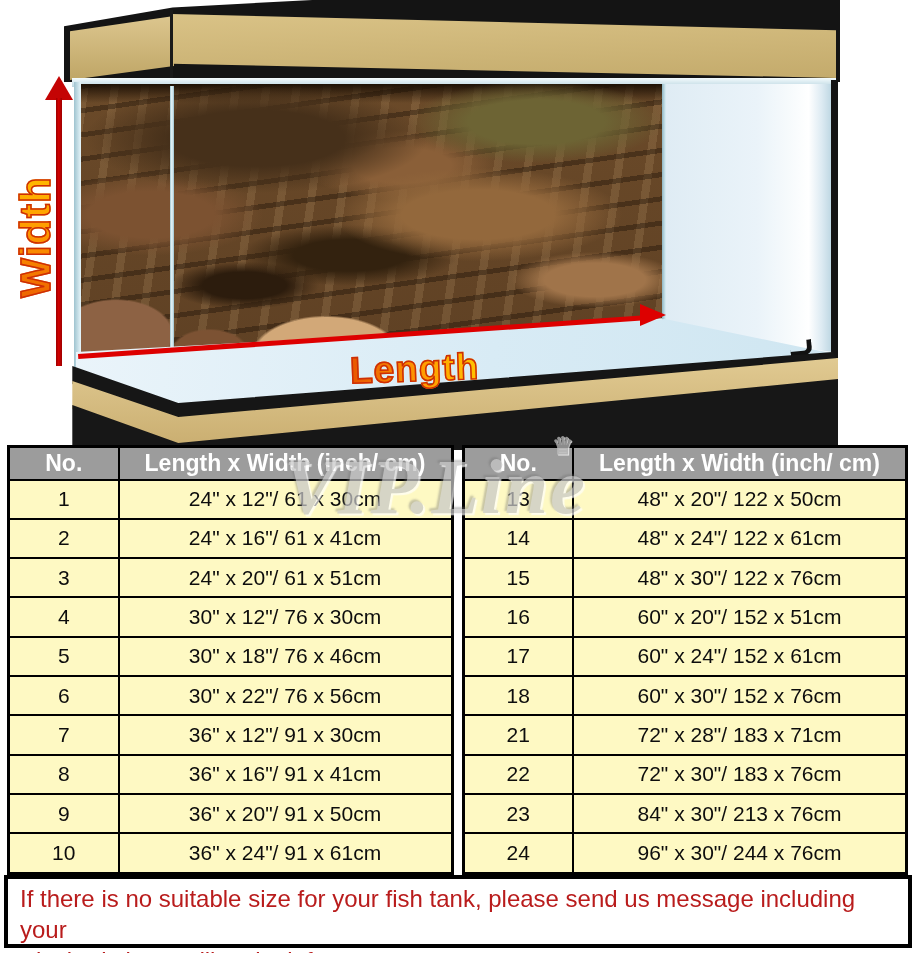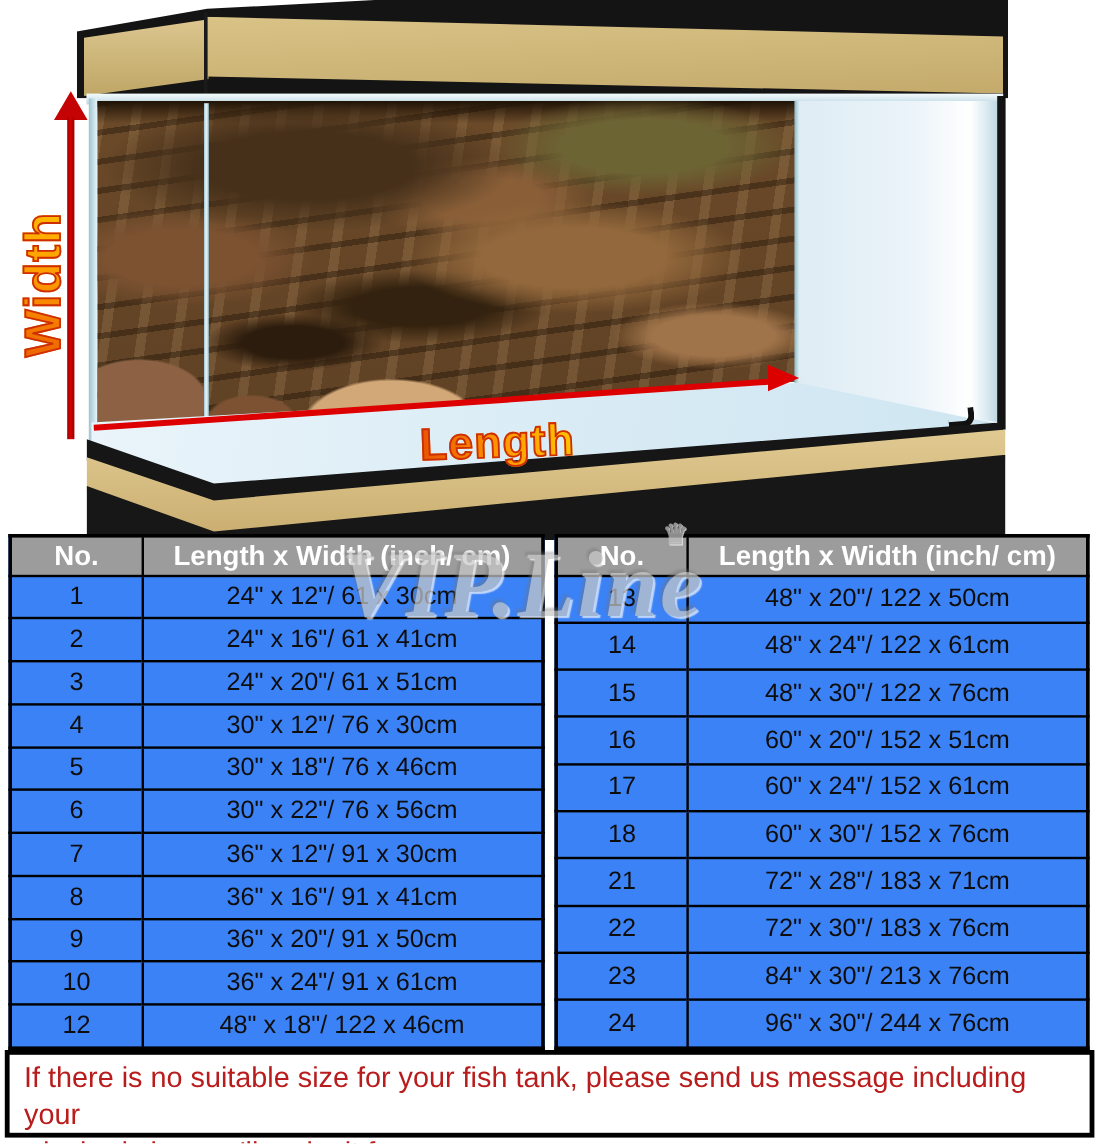--- a/index.html
+++ b/index.html
@@ -113,21 +113,21 @@
   }
   .length-line { position:absolute; left:78px; top:354px; width:572px; height:5px;
     background:#dd0000; transform:rotate(-3.9deg); transform-origin:left top; }
   .length-head { position:absolute; left:640px; top:304px; width:0; height:0;
     border-top:11px solid transparent; border-bottom:11px solid transparent; border-left:26px solid #dd0000; }
   .length-label { position:absolute; left:350px; top:348px; font-size:37px; transform:rotate(-2deg); }
 
   
   .tables { position:absolute; left:7px; top:445px; width:901px; height:430px; display:flex; gap:8px; z-index:2; }
   table.size-table {
-    border-collapse:collapse; table-layout:fixed; background:#3b82f6;
+    border-collapse:collapse; table-layout:fixed; background:#fef9c3;
     width:487px; height:430px; border:3px solid #000;padding-left:16px;
   }
   table.size-table col.col-no { width:110px; }
   table.size-table th {
     background:#9c9c9c; color:#ffffff; font-size:23px; font-weight:bold;
     border:2px solid #000; height:33px; padding:0; text-align:center;
   }
   table.size-table td {
     font-size:21px; color:#0d0d0d; text-align:center; padding:0;
     border-top:2px solid #000;
@@ -237,24 +237,20 @@
             <td>36" x 16"/ 91 x 41cm</td>
           </tr>
         <tr>
             <td>9</td>
             <td>36" x 20"/ 91 x 50cm</td>
           </tr>
         <tr>
             <td>10</td>
             <td>36" x 24"/ 91 x 61cm</td>
           </tr>
-        <tr>
-            <td>12</td>
-            <td>48" x 18"/ 122 x 46cm</td>
-          </tr>
       </tbody>
     </table>
 
     <table class="size-table">
       <colgroup>
           <col class="col-no">
           <col>
         </colgroup>
       <thead>
         <tr>

